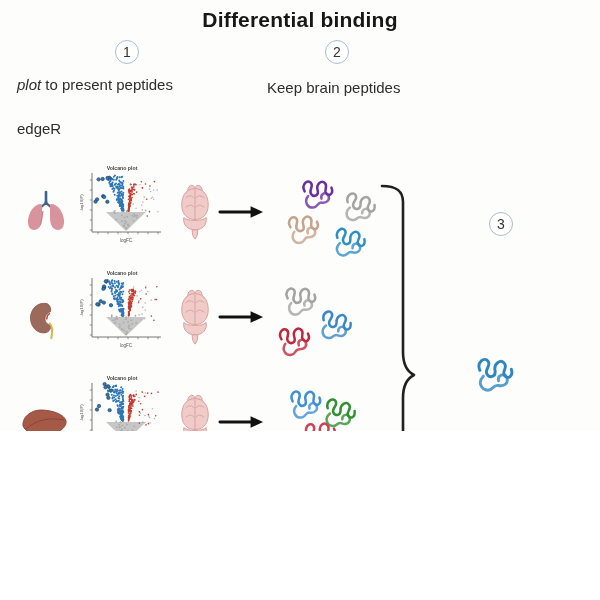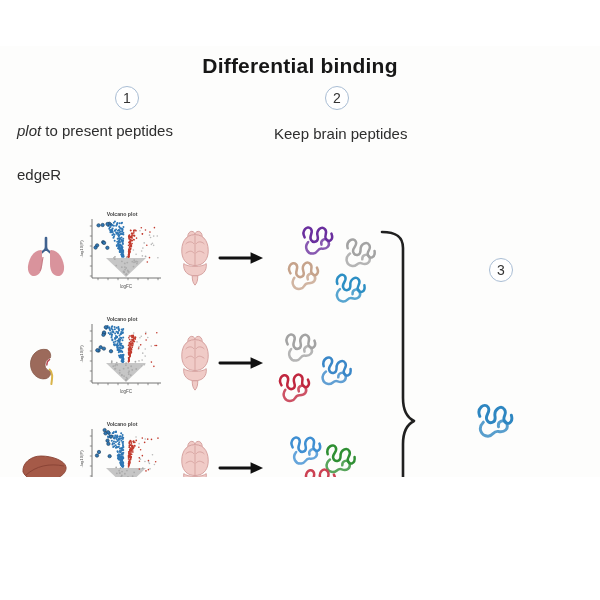--- a/index.html
+++ b/index.html
@@ -1,17 +1,17 @@
 <!DOCTYPE html>
 <html><head>
 <meta charset="utf-8">
 <style>
   html,body{margin:0;padding:0;background:#ffffff;}
   .canvas{position:relative;width:600px;height:431px;background:#fdfdfc;overflow:hidden;
-          font-family:"Liberation Sans", sans-serif;color:#2b2b2b;margin-top:46px;}
+          font-family:"Liberation Sans", sans-serif;color:#2b2b2b;}
   .title{position:absolute;left:0;right:0;top:8px;text-align:center;
          font-size:21px;font-weight:bold;color:#171717;letter-spacing:.2px;}
   .step-badge{position:absolute;width:24px;height:24px;border-radius:50%;
          border:1.6px solid #a9bdd4;background:#fff;display:flex;align-items:center;
          justify-content:center;font-size:14px;color:#333;box-sizing:border-box;}
   .step-text{position:absolute;font-size:15px;line-height:22px;color:#2e2e2e;}
   .step-text em{font-style:italic;}
   .abs{position:absolute;}
   svg text{font-family:"Liberation Sans", sans-serif;}
   .peptide{position:absolute;}
@@ -31,21 +31,21 @@
   </div>
   <div class="step-badge" style="left:489px;top:212px;">
     <span>3</span>
   </div>
 
   <div class="step-text" style="left:17px;top:74px;width:232px;">
     <em>plot</em><span> to present peptides</span><br>
     <br>
     <span>edgeR</span>
   </div>
-  <div class="step-text" style="left:274px;top:77px;width:200px;">
+  <div class="step-text" style="left:267px;top:77px;width:200px;">
     <span>Keep brain peptides</span><br>
     <br>
   </div>
 
   <svg class="abs" style="left:372px;top:178px;" width="52" height="404" viewBox="0 0 52 404">
     <path d="M10,8 C22,8 31,11 31,24 L31,174 C31,186 34,193 42,197
              C34,201 31,208 31,220 L31,378 C31,391 22,394 10,394" fill="none" stroke="#202020" stroke-width="2.6" stroke-linecap="round" stroke-linejoin="round"></path>
   </svg>
 
   <div id="rows">

